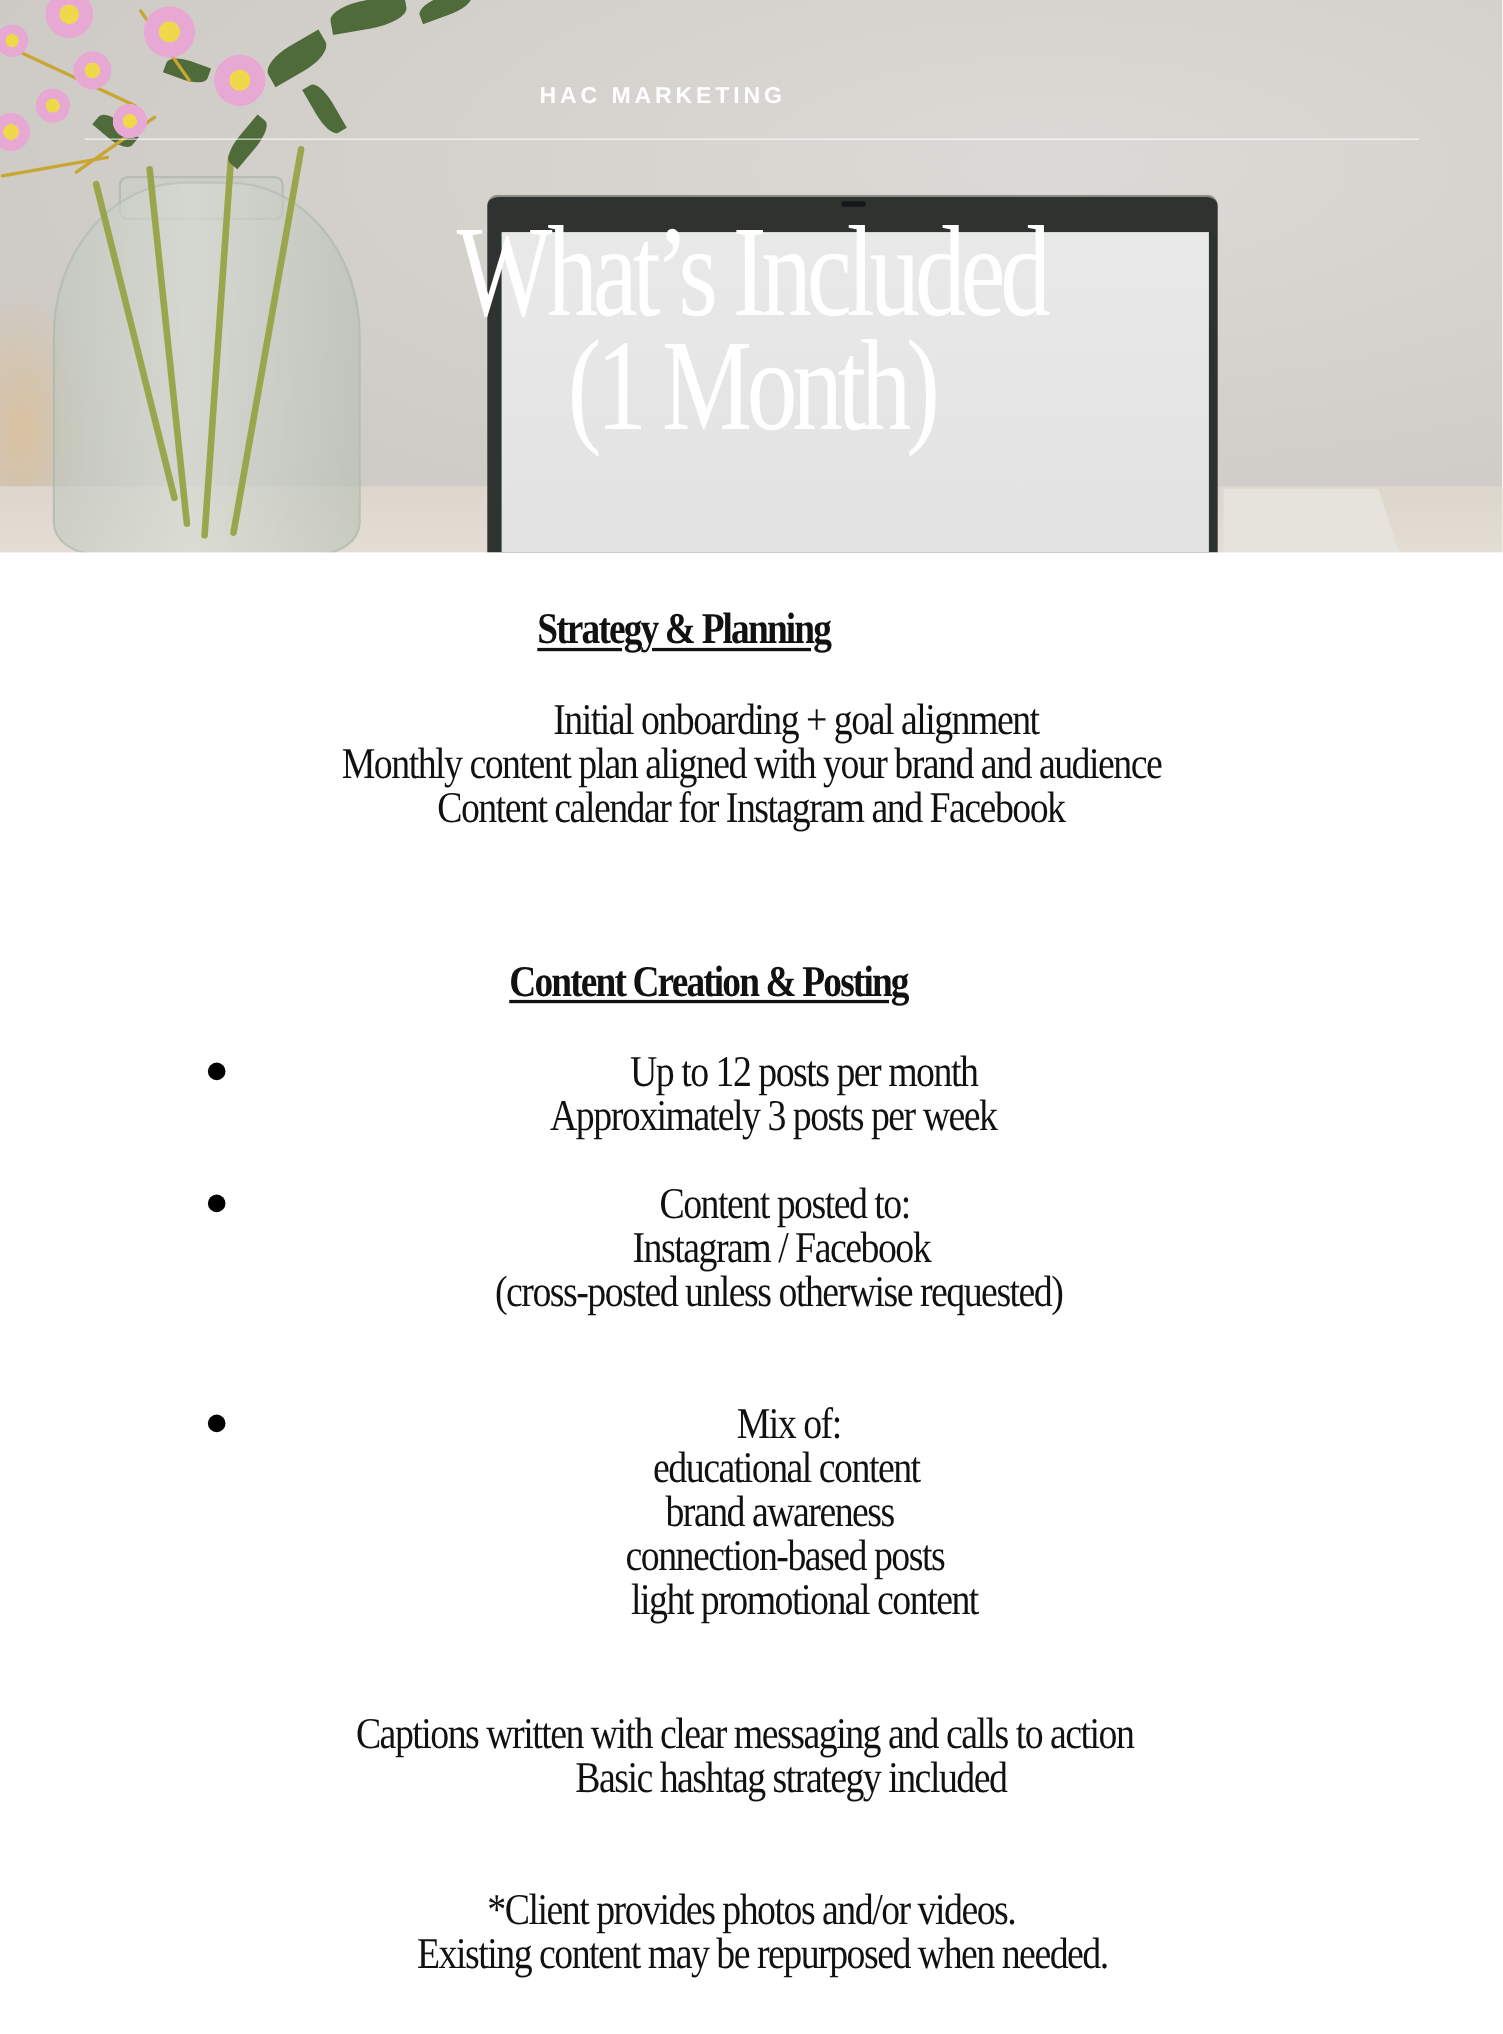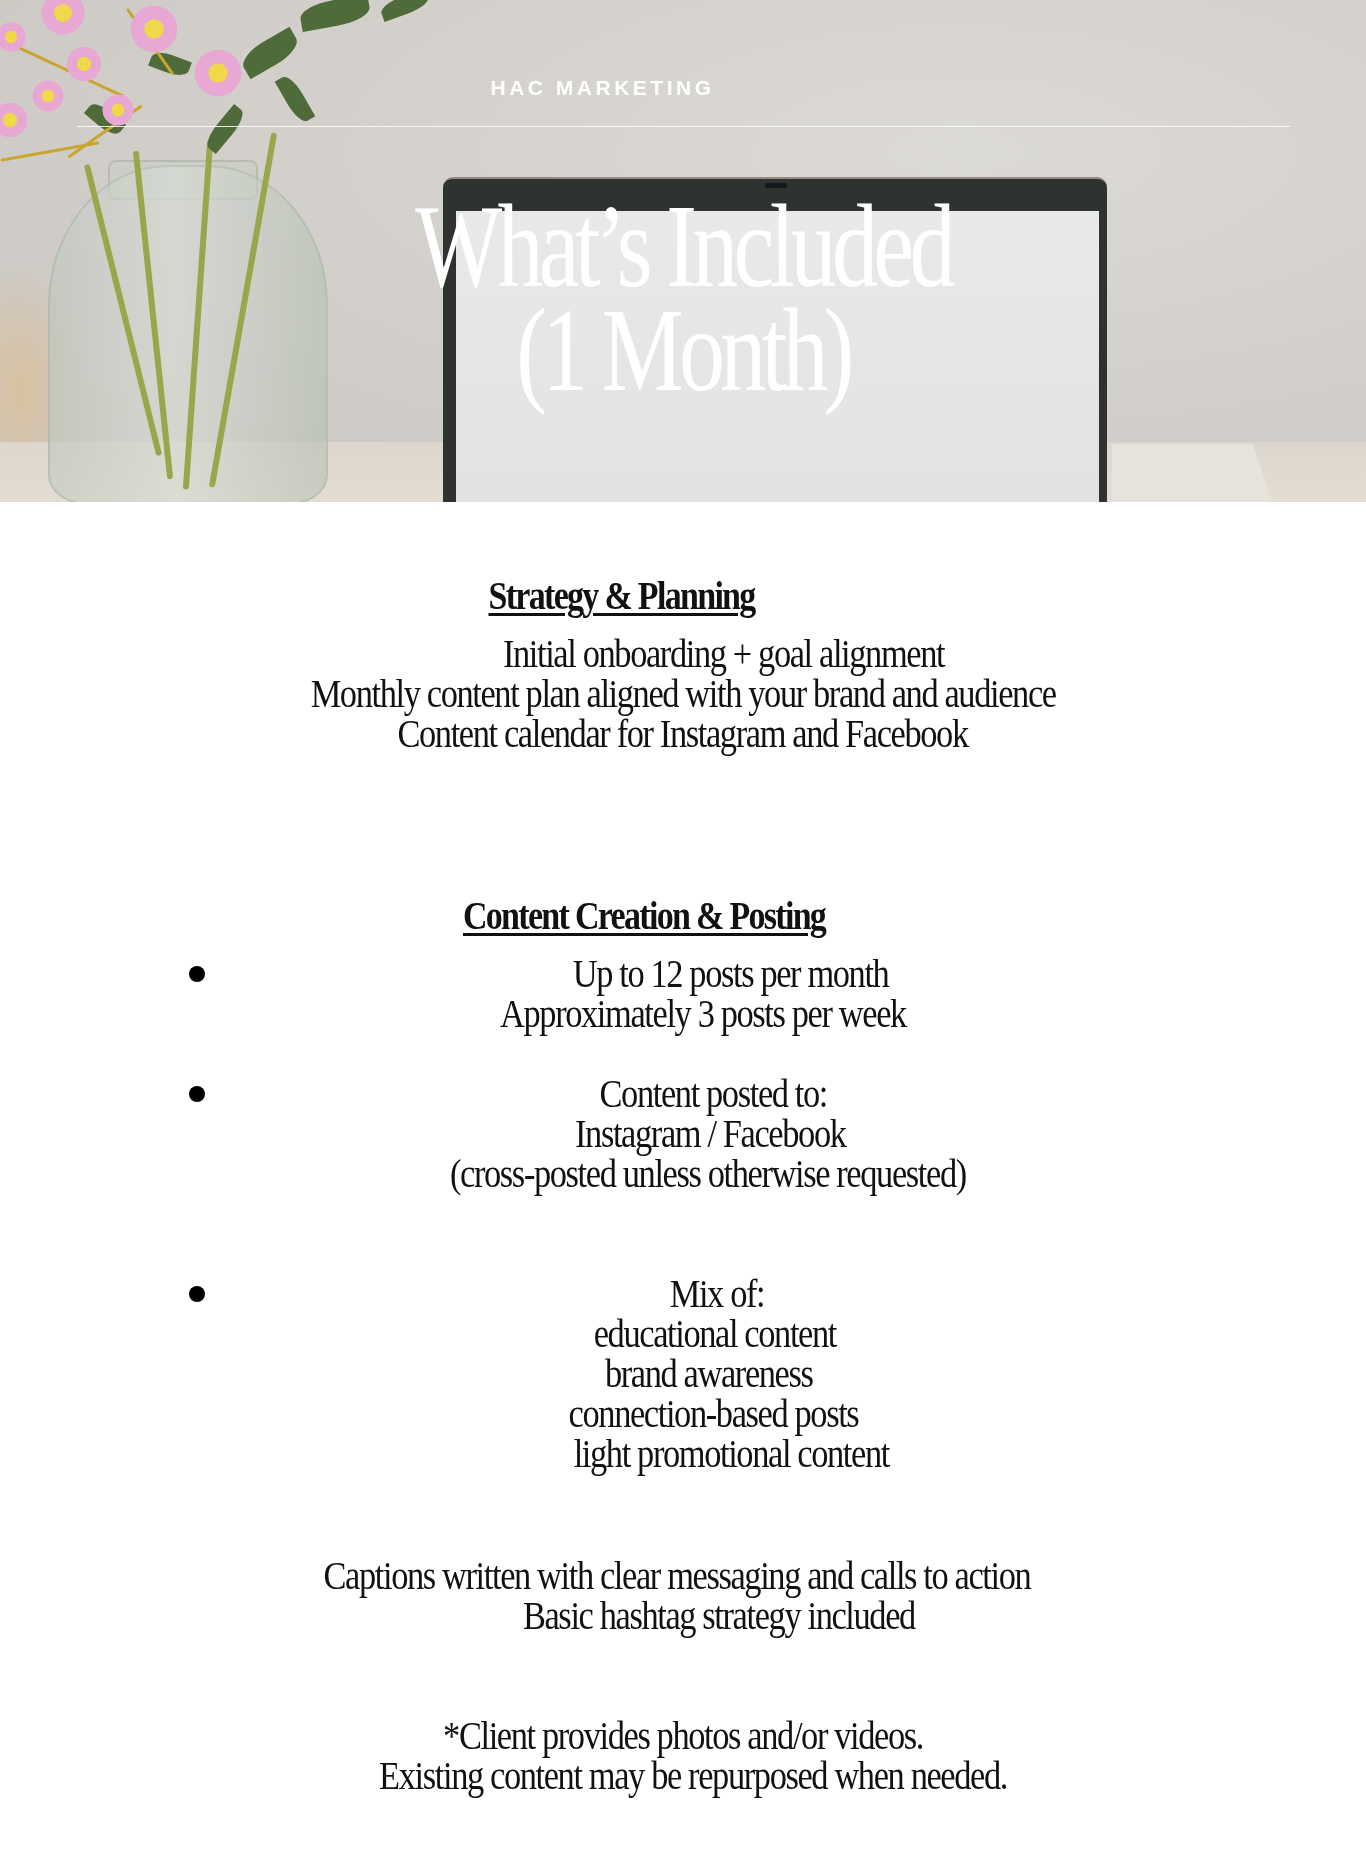--- a/index.html
+++ b/index.html
@@ -30,21 +30,21 @@
     .leaf { position: absolute; width: 40px; height: 18px; background: #4f6b3a; border-radius: 50% 0 50% 0; }
     .flower { position: absolute; width: 40px; height: 40px; border-radius: 50%; background: radial-gradient(circle, #f0d84b 0 24%, #e7a9d3 26% 60%, rgba(231,169,211,0) 62%); }
     .twig { position: absolute; height: 3px; background: #c9a632; border-radius: 2px; }
 
     
     .brand { position: absolute; left: 0; width: 1205px; top: 76px; text-align: center; font-family: "Liberation Sans", "DejaVu Sans", sans-serif; font-weight: bold; font-size: 21px; letter-spacing: 3.5px; color: #ffffff; }
     .hero-rule { position: absolute; left: 77px; top: 126px; width: 1213px; height: 1px; background: rgba(255,255,255,.85); }
     .hero-title { position: absolute; left: 0; width: 1366px; top: 195px; text-align: center; color: #ffffff; font-family: "Liberation Serif", "DejaVu Serif", serif; font-size: 118px; line-height: 104px; letter-spacing: -6px; transform: scaleX(0.78); transform-origin: center; }
     .center-line { position: absolute; left: 0; width: 1366px; text-align: center; font-size: 40px; line-height: 40px; letter-spacing: -1.6px; transform-origin: center; }
     .line-text { display: inline-block; transform: scaleX(0.86); }
-    .heading { position: absolute; left: 0; width: 1244px; text-align: center; font-size: 40px; font-weight: bold; letter-spacing: -2px; margin-top: 24px; }
+    .heading { position: absolute; left: 0; width: 1244px; text-align: center; font-size: 40px; font-weight: bold; letter-spacing: -2px; }
     .heading span { display: inline-block; text-decoration: underline; text-decoration-thickness: 3px; text-underline-offset: 4px; transform: scaleX(0.85); }
     .bullet { position: absolute; left: 189px; width: 16px; height: 16px; border-radius: 50%; background: #000; }
   </style>
 </head>
 <body>
 
 <div class="page">
 
   <div class="hero">
     <div class="wall"></div>

